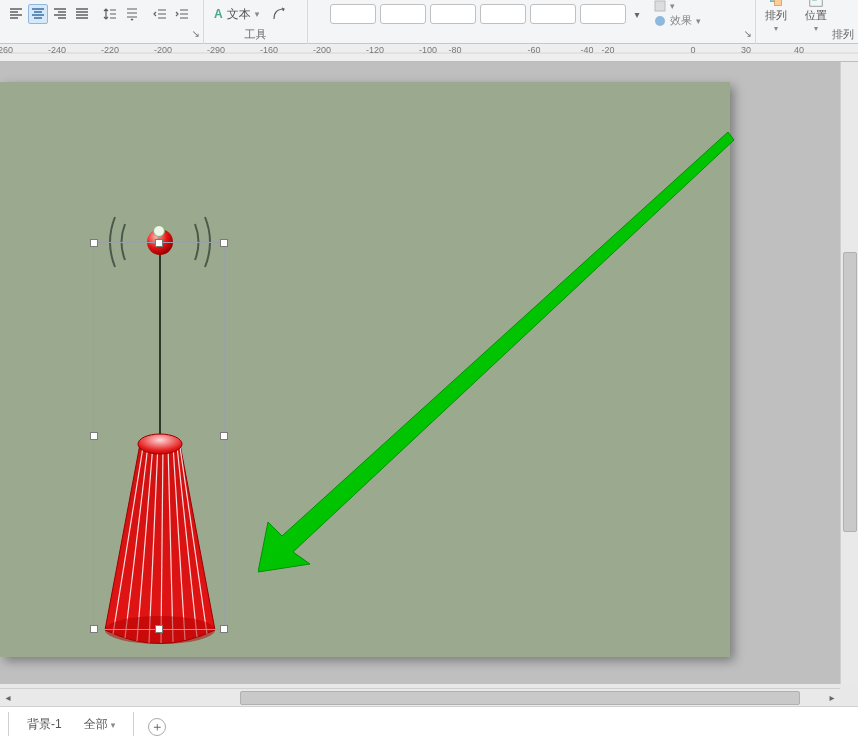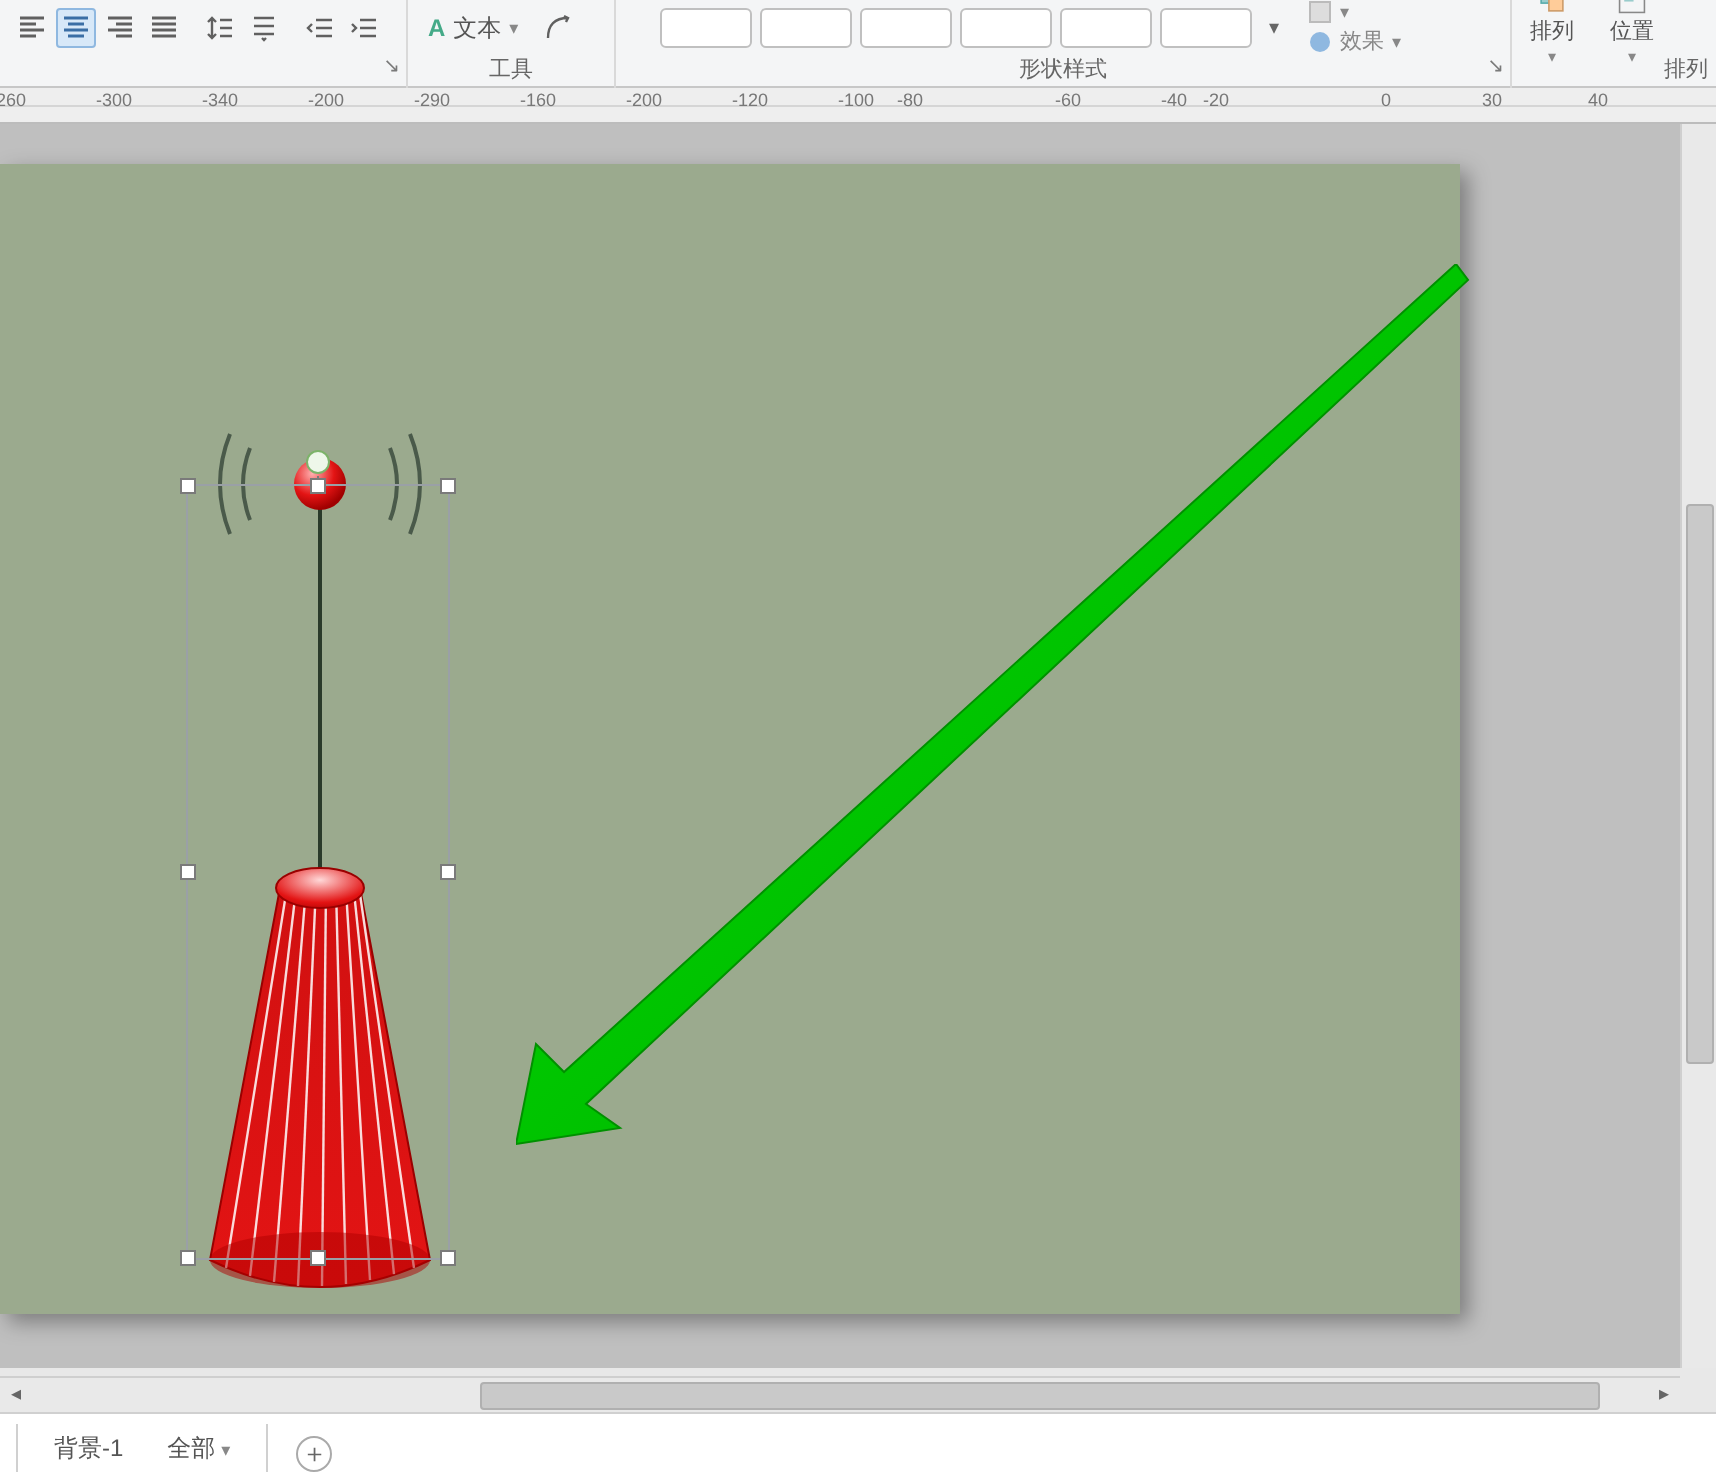--- a/index.html
+++ b/index.html
@@ -300,21 +300,20 @@
         </div>
         <div class="row">
           <svg width="12" height="12">
               <circle cx="6" cy="6" r="5" fill="#8fb8e0"></circle>
             </svg>
           <span>效果</span>
           <span class="caret">▾</span>
         </div>
       </div>
     </div>
-    <div class="group-label">形状样式</div>
     <div class="launcher">↘</div>
   </div>
 
   <div class="ribbon-group" style="width:102px; border-right:none">
     <div class="group-body" style="gap:0; padding:0">
       <div class="big-btn">
         <svg class="bicon" viewBox="0 0 18 18">
             <rect x="2" y="2" width="9" height="9" fill="#9cc" stroke="#5aa"></rect>
             <rect x="7" y="7" width="9" height="9" fill="#fc9" stroke="#c96"></rect>
           </svg>
@@ -336,22 +335,22 @@
 
 <div class="ruler-h">
   <svg class="ticks" width="858" height="18">
     <g stroke="#9a9a9a" stroke-width="1">
 
       <line x1="0" y1="9" x2="858" y2="9" stroke="#d5d5d5"></line>
     </g>
   </svg>
 
   <span class="lbl" style="left:4px">-260</span>
-  <span class="lbl" style="left:57px">-300</span>
-  <span class="lbl" style="left:110px">-340</span>
+  <span class="lbl" style="left:57px">-240</span>
+  <span class="lbl" style="left:110px">-220</span>
   <span class="lbl" style="left:163px">-200</span>
   <span class="lbl" style="left:216px">-290</span>
   <span class="lbl" style="left:269px">-160</span>
   <span class="lbl" style="left:322px">-200</span>
   <span class="lbl" style="left:375px">-120</span>
   <span class="lbl" style="left:428px">-100</span>
   <span class="lbl" style="left:455px">-80</span>
   <span class="lbl" style="left:534px">-60</span>
   <span class="lbl" style="left:587px">-40</span>
   <span class="lbl" style="left:608px">-20</span>

